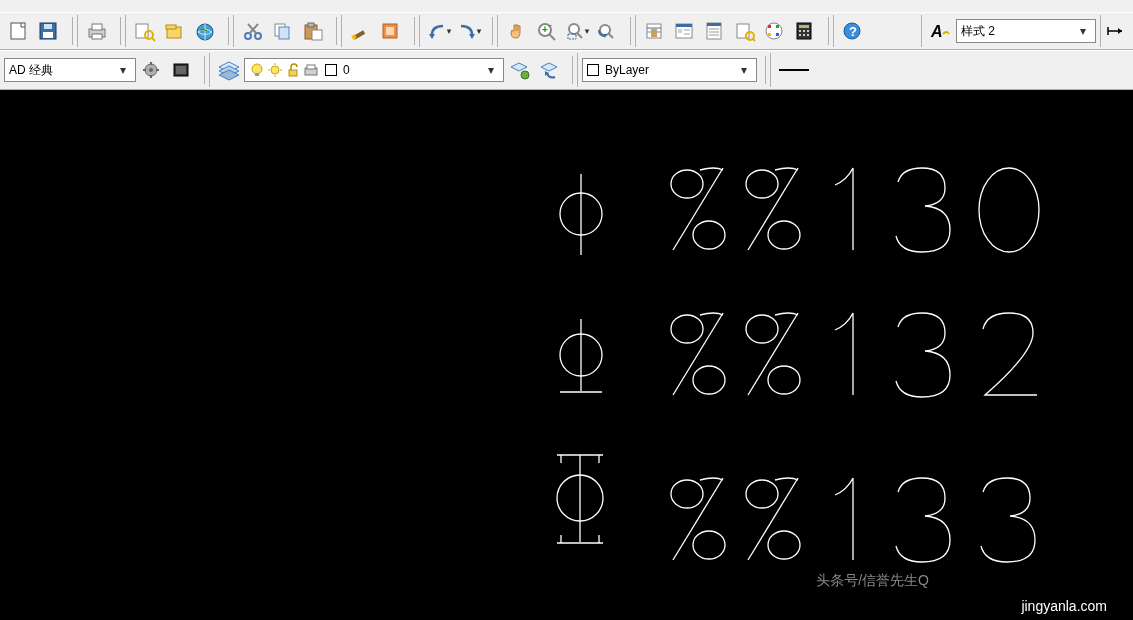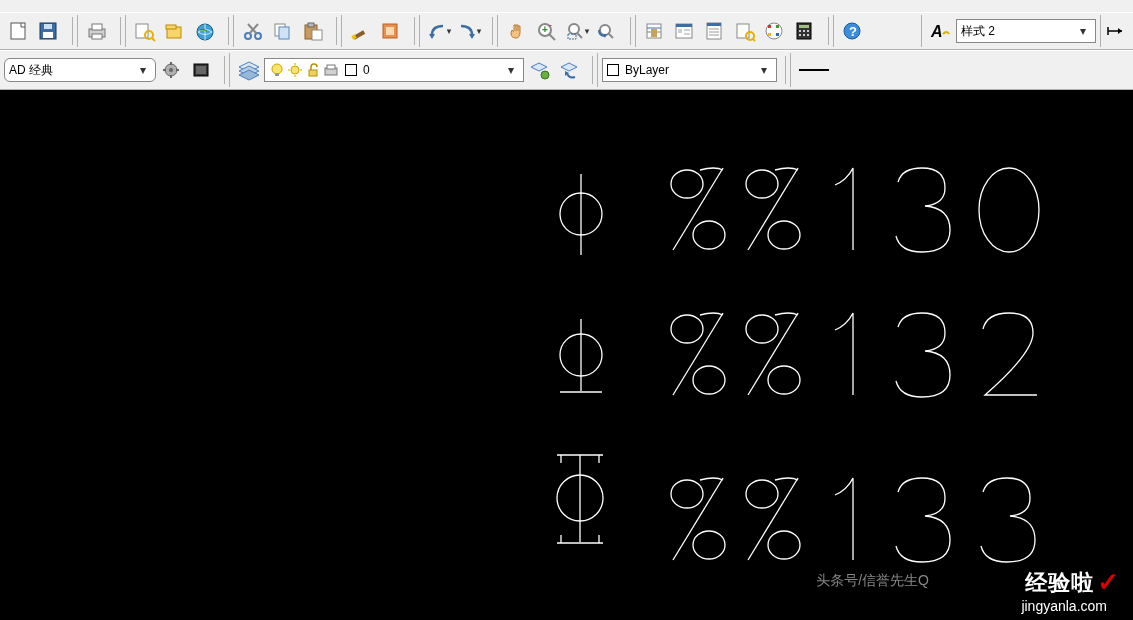--- a/index.html
+++ b/index.html
@@ -342,21 +342,21 @@
           <line x1="2" y1="10" x2="16" y2="10" stroke="#000" stroke-width="1.5"></line>
           <line x1="2" y1="6" x2="2" y2="14" stroke="#000" stroke-width="1.5"></line>
           <polygon points="12,7 16,10 12,13" fill="#000"></polygon>
         </svg>
       </div>
   </div>
 </div>
 
 <div class="toolbar row2">
   <div class="section first" style="padding-left:0;">
-    <div class="combo" style="width:152px;border-radius:6px;">
+    <div class="combo" style="width:132px;">
       <span class="txt">AD 经典</span>
       <span class="arrow">▾</span>
     </div>
     <div class="tbtn">
         <svg width="22" height="20">
           <circle cx="11" cy="10" r="6" fill="#b0b0b0" stroke="#666"></circle>
           <circle cx="11" cy="10" r="2" fill="#666"></circle>
           <g stroke="#666" stroke-width="2">
             <line x1="11" y1="2" x2="11" y2="5"></line>
             <line x1="11" y1="15" x2="11" y2="18"></line>
@@ -531,20 +531,15 @@
       <path class="thin" d="M10 25 Q22 20 28 8 L28 90"></path>
     </g>
     <g transform="translate(225,0)">
       <path class="thin" d="M8 22 Q12 8 32 8 Q55 8 55 28 Q55 44 35 46 Q60 48 60 70 Q60 92 32 92 Q10 92 6 76"></path>
     </g>
     <g transform="translate(310,0)">
       <path class="thin" d="M8 22 Q12 8 32 8 Q55 8 55 28 Q55 44 35 46 Q60 48 60 70 Q60 92 32 92 Q10 92 6 76"></path>
     </g>
   </svg>
 
-  <div class="brand">
-    <span class="zh">经验</span>
-    <span class="la">啦</span>
-    <span class="chk">✓</span>
-  </div>
   <div class="watermark" style="bottom:30px; right:204px; color:#888;margin-top:17px;">头条号/信誉先生Q</div>
   <div class="watermark">jingyanla.com</div>
 </div>
 
 </body></html>

